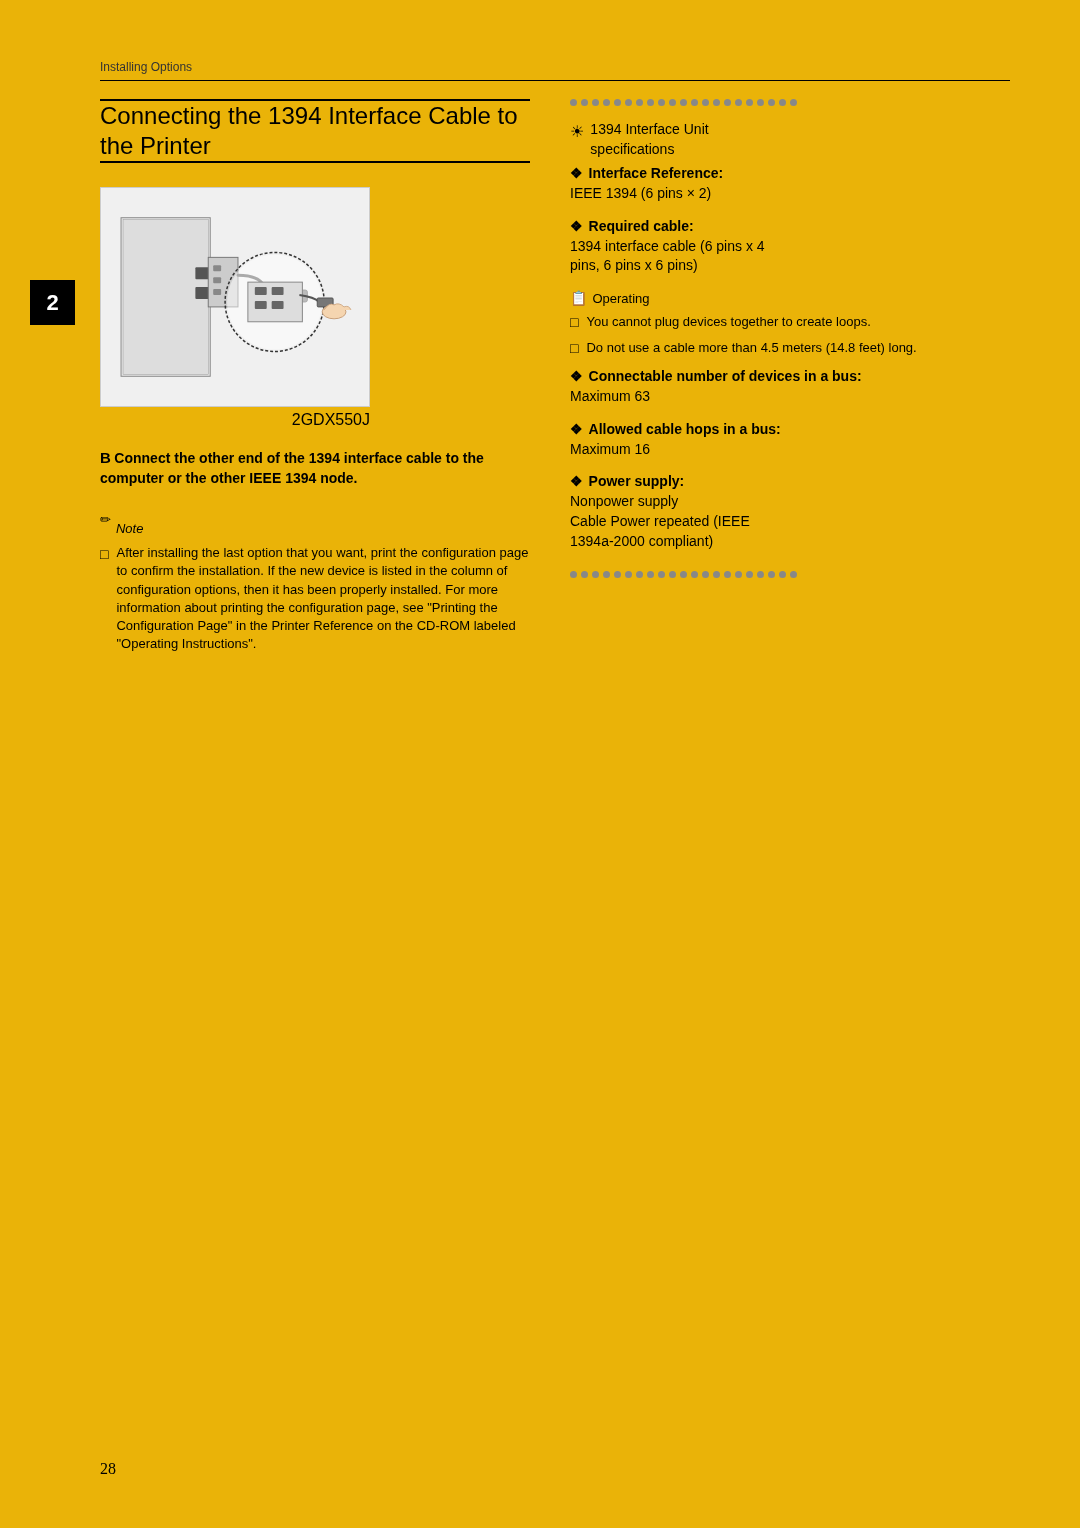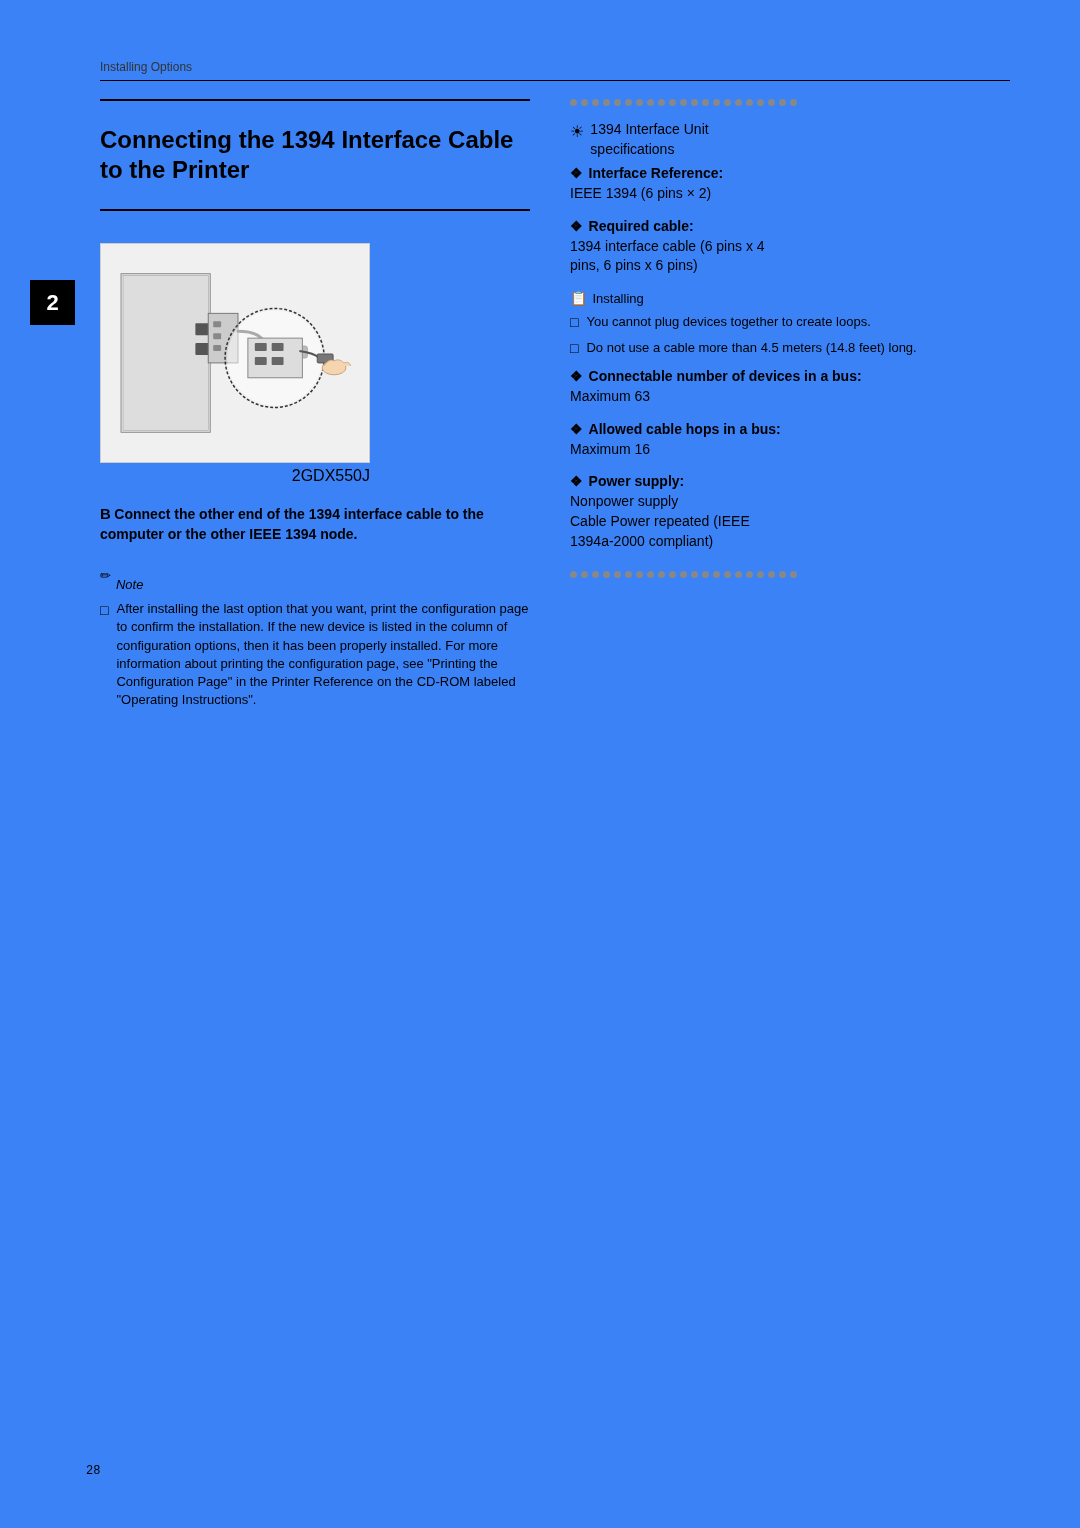--- a/index.html
+++ b/index.html
@@ -14,21 +14,21 @@
       font-size: 14px;
       color: #000000;
       width: 1080px;
       min-height: 1528px;
       position: relative;
     }
 
     .page {
       width: 1080px;
       min-height: 1528px;
-      background: #3b82f6;
+      background: #eab308;
       padding: 60px 70px 80px 100px;
       position: relative;
     }
 
     .header-bar {
       display: flex;
       align-items: center;
       margin-bottom: 18px;
       border-bottom: 1px solid #000;
       padding-bottom: 6px;
@@ -65,26 +65,26 @@
       flex: 0 0 430px;
     }
 
     .right-column {
       flex: 1;
       border-left: none;
     }
 
     .main-title {
       font-size: 24px;
-      font-weight: bold;
+      font-weight: normal;
       line-height: 1.25;
-      margin-bottom: 32px;
+      margin-bottom: 24px;
       border-top: 2.5px solid #000;
       border-bottom: 2.5px solid #000;
-      padding: 24px 0;
+      padding: 0 0;
       font-family: Arial, sans-serif;
     }
 
     .step-a {
       margin-bottom: 16px;
     }
 
     .step-label-a {
       font-size: 15px;
       font-weight: bold;
@@ -281,23 +281,23 @@
     }
 
     .imp-checkbox {
       flex-shrink: 0;
       font-size: 14px;
     }
 
     .page-number {
       position: absolute;
       bottom: 50px;
-      left: 86px;
-      font-size: 12px;
-      font-family: Liberation Mono, monospace;
+      left: 100px;
+      font-size: 16px;
+      font-family: Liberation Serif, serif;
     }
   </style>
 </head>
 <body>
 
 <div class="page">
 
   <div class="header-bar">
     <span class="header-text">Installing Options</span>
   </div>
@@ -414,21 +414,21 @@
         <div class="spec-label">
           <span class="diamond-icon">❖</span>
           <span>Required cable:</span>
         </div>
         <div class="spec-value">1394 interface cable (6 pins x 4<br>pins, 6 pins x 6 pins)</div>
       </div>
 
       <div class="important-section">
         <div class="important-header">
           <span class="important-icon">📋</span>
-          <span class="important-label">Installing</span>
+          <span class="important-label">Operating</span>
         </div>
         <div class="important-item">
           <span class="imp-checkbox">□</span>
           <span>You cannot plug devices together to create loops.</span>
         </div>
         <div class="important-item">
           <span class="imp-checkbox">□</span>
           <span>Do not use a cable more than 4.5 meters (14.8 feet) long.</span>
         </div>
       </div>

